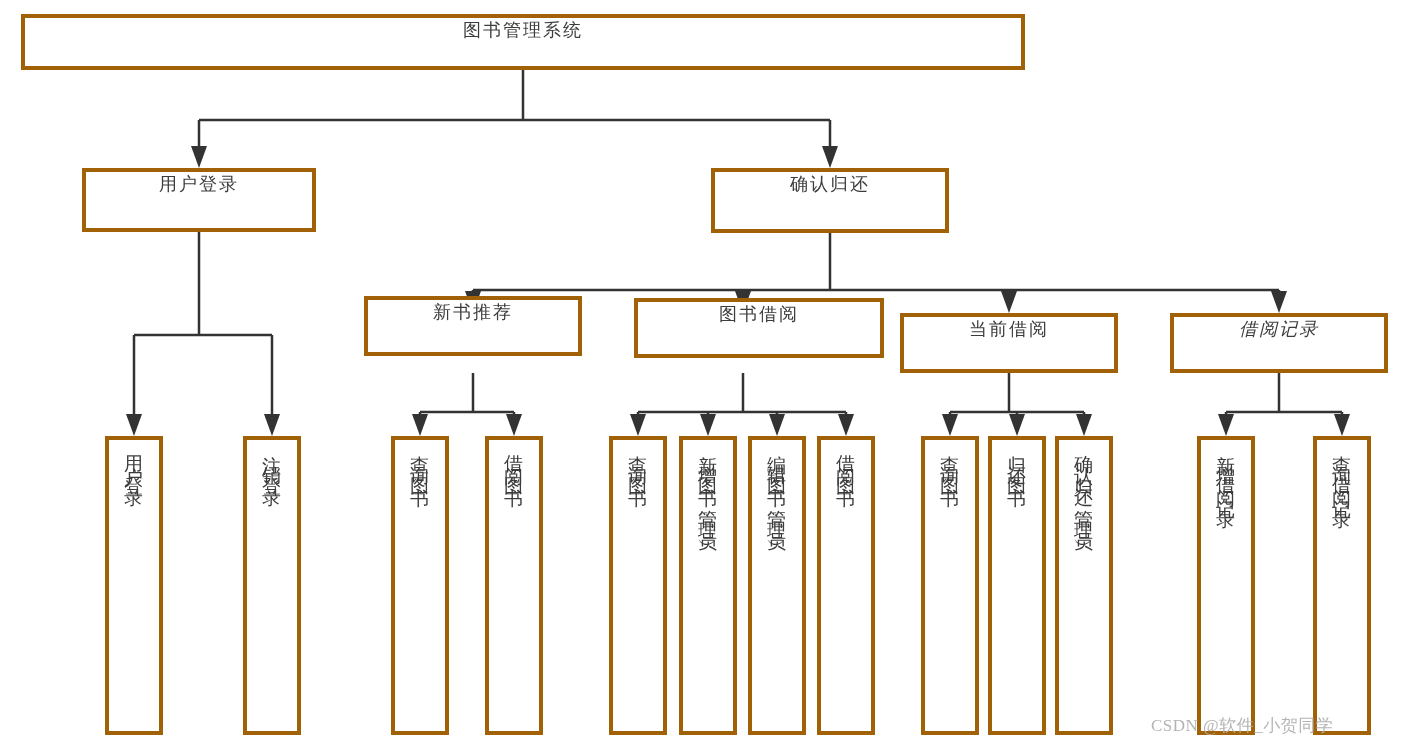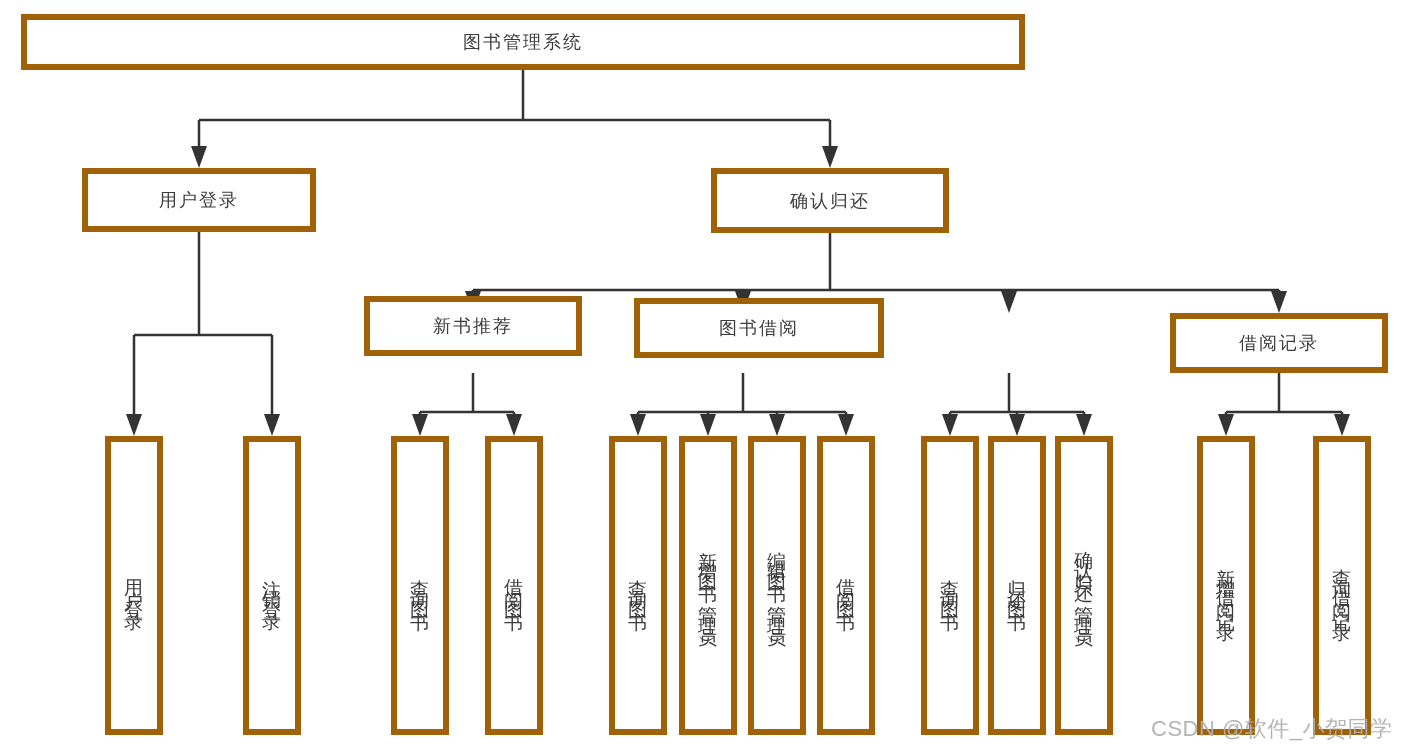--- a/index.html
+++ b/index.html
@@ -5,44 +5,44 @@
   html,body{margin:0;padding:0;background:#ffffff;}
   .canvas{
     position:relative;width:1405px;height:747px;background:#ffffff;
     font-family:"Liberation Sans","DejaVu Sans",sans-serif;overflow:hidden;
   }
   .connectors{position:absolute;left:0;top:0;width:1405px;height:747px;z-index:1;}
   .connectors path{stroke:#333333;stroke-width:2.5;fill:none;}
   .connectors polygon{fill:#333333;stroke:none;}
   .node{
     position:absolute;box-sizing:border-box;background:#ffffff;
-    border:6px solid #a16207;display:flex;align-items:center;justify-content:center;
+    border:4px solid #a16207;display:flex;align-items:flex-start;justify-content:center;
     color:#3c3c3c;z-index:2;
   }
   .branch{font-size:18px;letter-spacing:2px;white-space:nowrap;}
   .leaf{top:436px;width:58px;height:299px;}
   .leaf .vtext{
     writing-mode:vertical-rl;text-orientation:mixed;
     font-size:19px;letter-spacing:11px;line-height:1;color:#3c3c3c;
   }
   #n-root{left:21px;top:14px;width:1004px;height:56px;}
   #n-l2a{left:82px;top:168px;width:234px;height:64px;}
   #n-l2b{left:711px;top:168px;width:238px;height:65px;}
   #n-l3a{left:364px;top:296px;width:218px;height:60px;}
   #n-l3b{left:634px;top:298px;width:250px;height:60px;}
   #n-l3c{left:900px;top:313px;width:218px;height:60px;}
-  #n-l3d{left:1170px;top:313px;width:218px;height:60px;}
+  #n-l3d{left:1170px;top:313px;width:218px;height:60px;font-style:italic;}
   #n-g1a{left:105px;} #n-g1b{left:243px;}
   #n-g2a{left:391px;} #n-g2b{left:485px;}
   #n-g3a{left:609px;} #n-g3b{left:679px;} #n-g3c{left:748px;} #n-g3d{left:817px;}
   #n-g4a{left:921px;} #n-g4b{left:988px;} #n-g4c{left:1055px;}
   #n-g5a{left:1197px;} #n-g5b{left:1313px;}
   .watermark{
     position:absolute;left:1151px;top:714px;z-index:10;
-    font-size:22px;color:rgba(176,176,176,0.95);letter-spacing:0.5px;white-space:nowrap;
+    font-size:17px;color:rgba(176,176,176,0.95);letter-spacing:0.5px;white-space:nowrap;font-family:Liberation Serif, serif;
   }
 </style>
 </head>
 <body>
 
 <div class="canvas">
 
   <svg class="connectors" viewBox="0 0 1405 747" aria-hidden="true">
     <g>
       <path d="M523 70 V120 M199 120 H830 M199 120 V147 M830 120 V147"></path>
@@ -96,20 +96,23 @@
   <div class="node branch" id="n-l2b">
     <span>确认归还</span>
   </div>
 
   <div class="node branch" id="n-l3a">
     <span>新书推荐</span>
   </div>
   <div class="node branch" id="n-l3b">
     <span>图书借阅</span>
   </div>
+  <div class="node branch" id="n-l3c">
+    <span>当前借阅</span>
+  </div>
   <div class="node branch" id="n-l3d">
     <span>借阅记录</span>
   </div>
 
   <div class="node leaf" id="n-g1a">
     <span class="vtext">用户登录</span>
   </div>
   <div class="node leaf" id="n-g1b">
     <span class="vtext">注销登录</span>
   </div>

